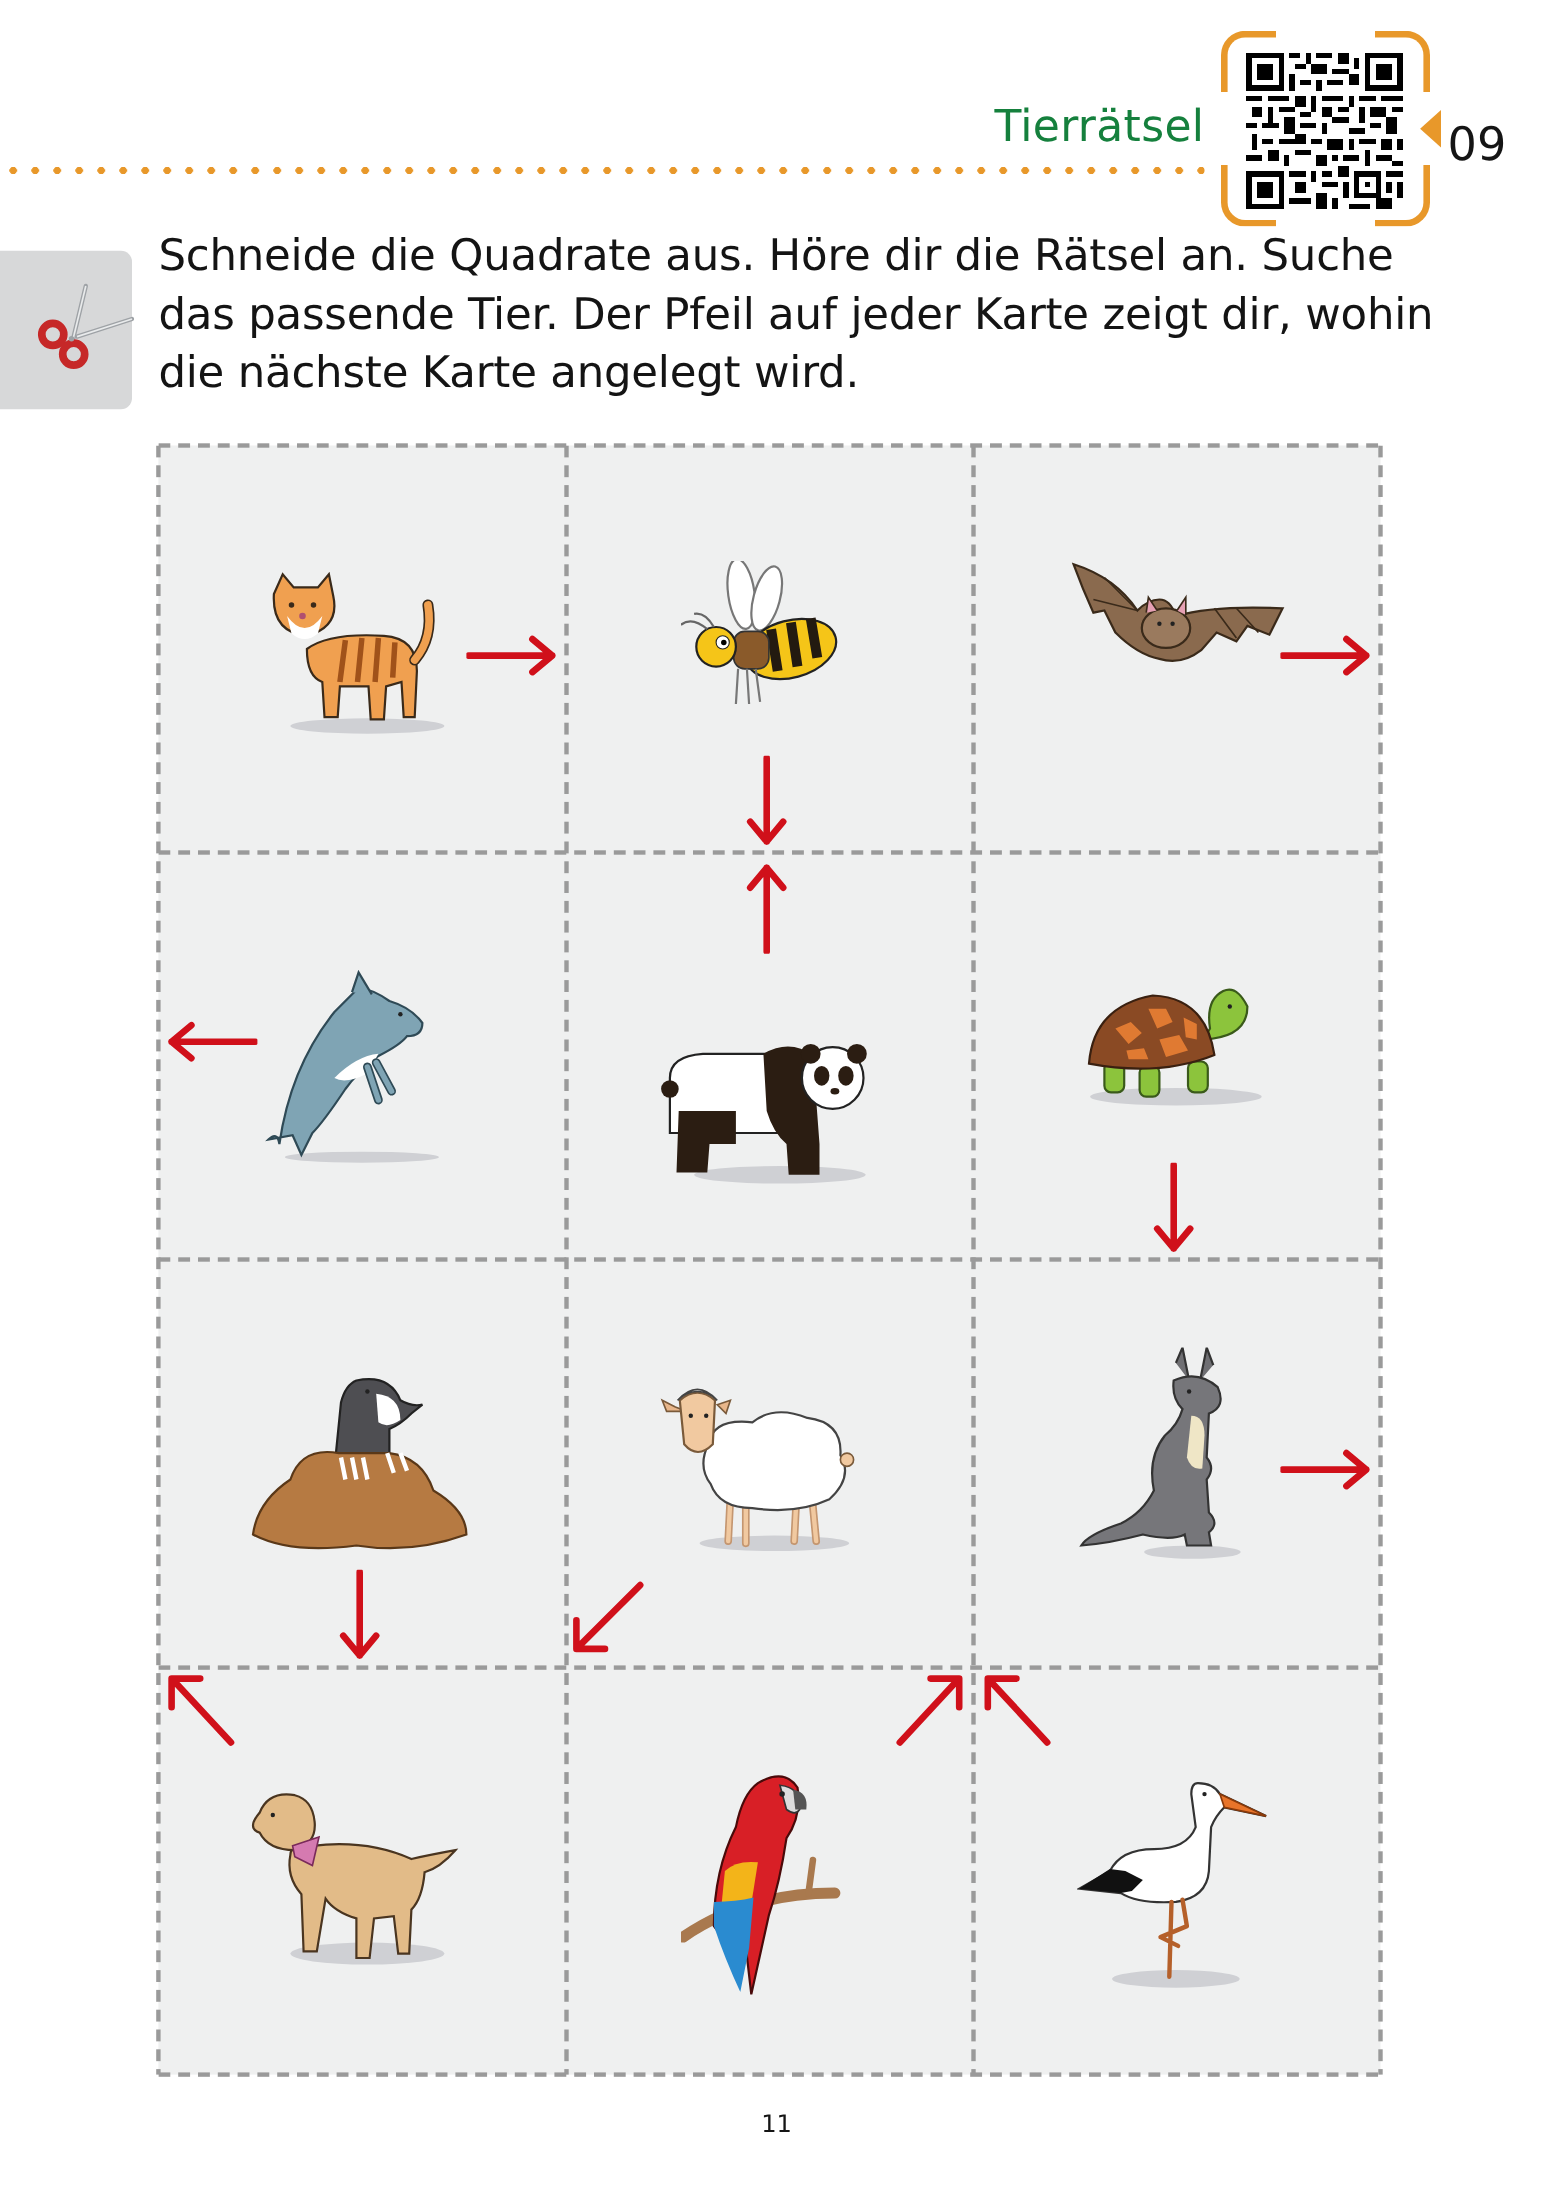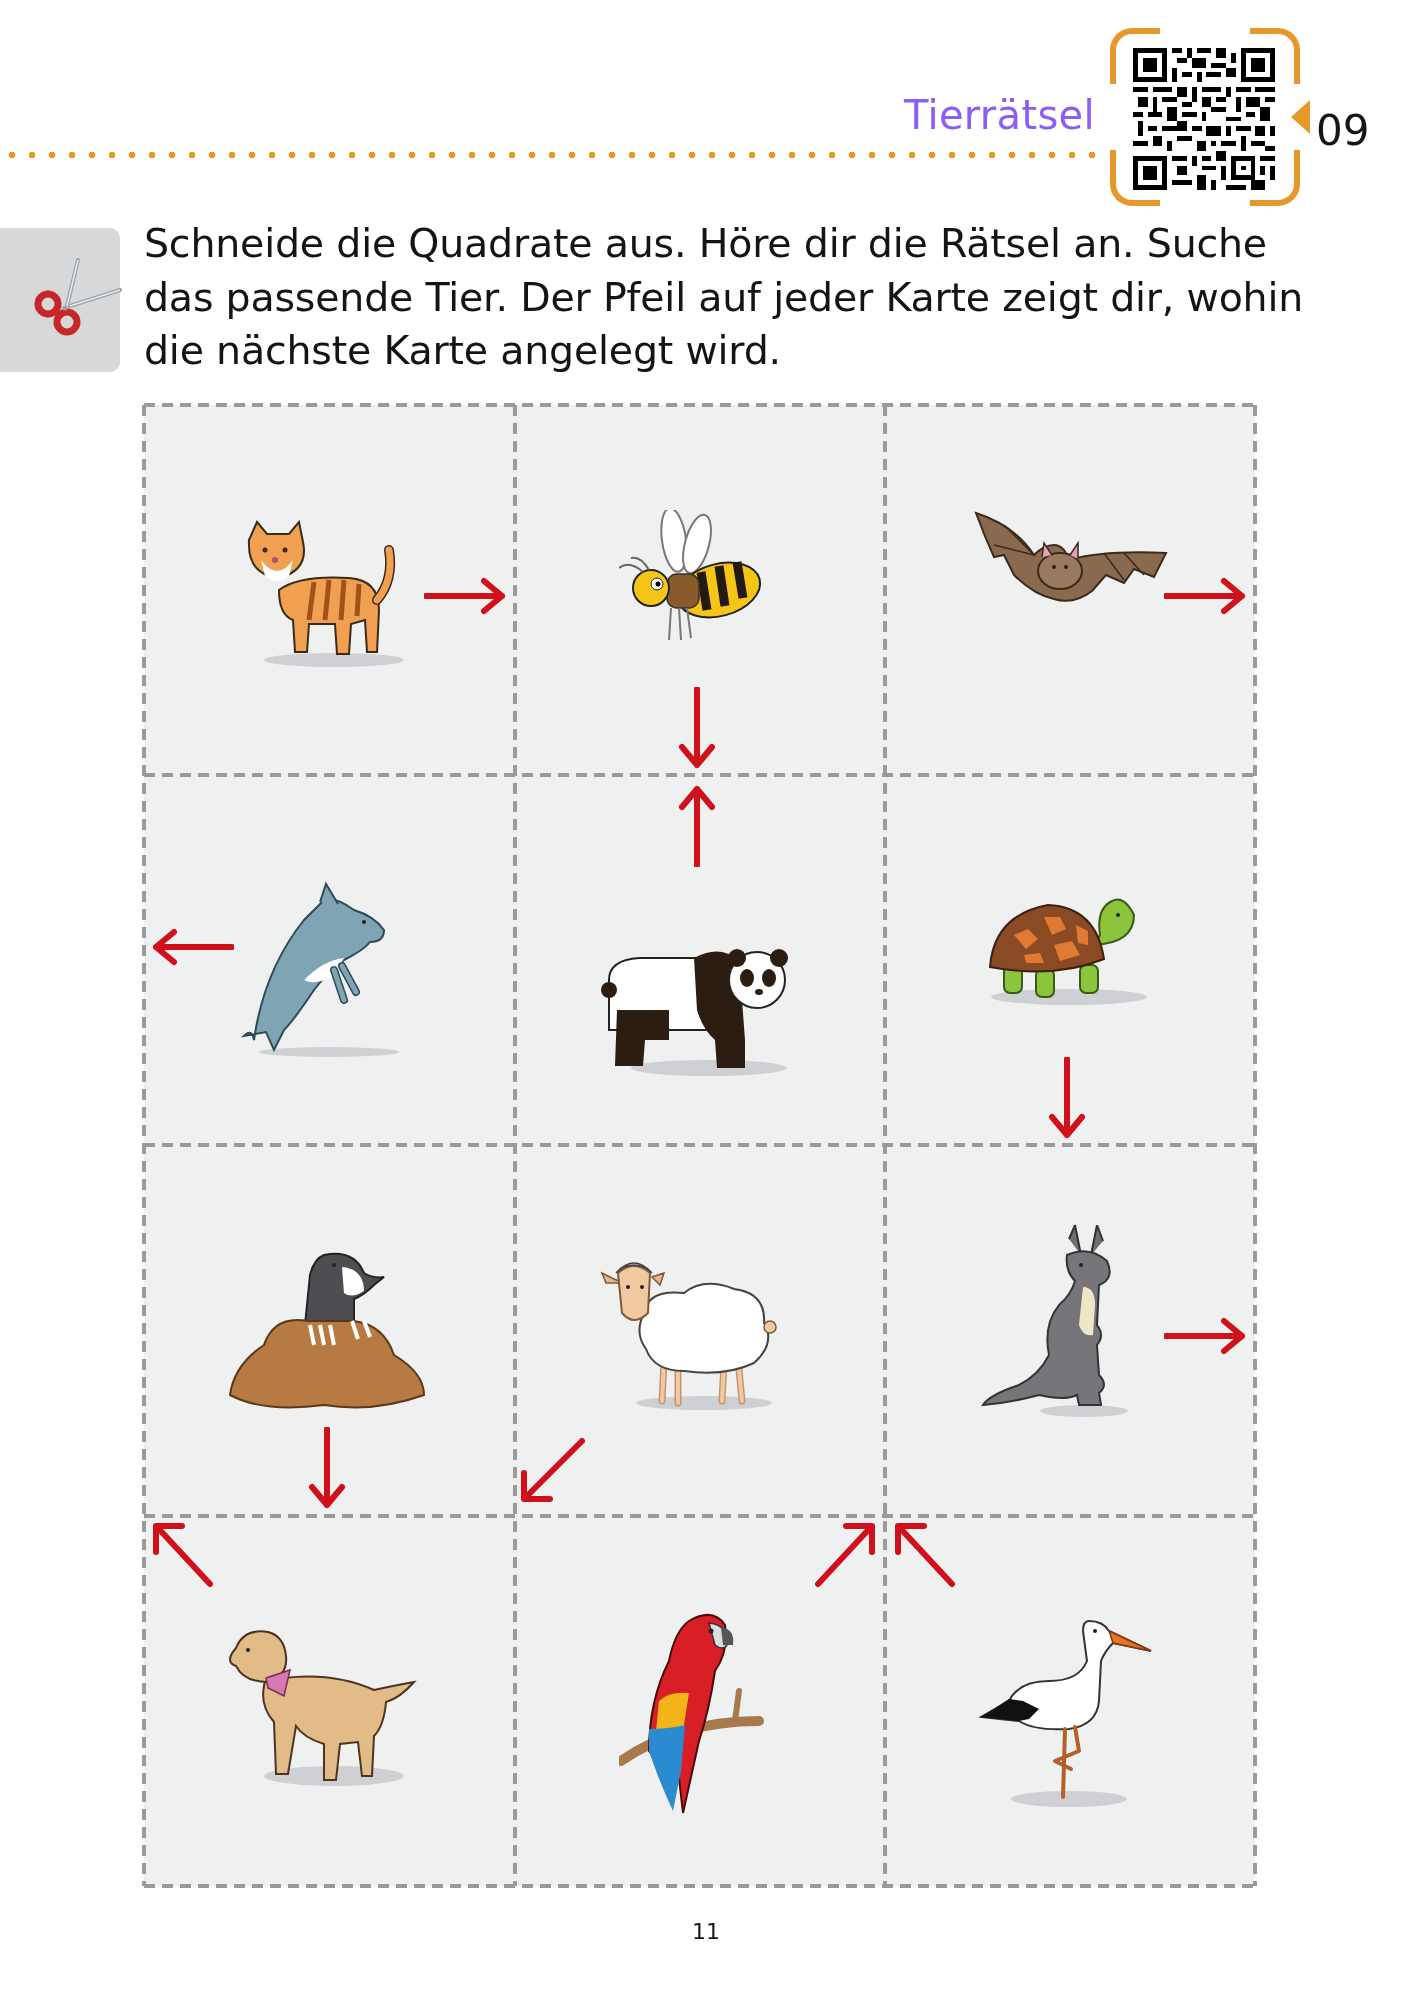--- a/index.html
+++ b/index.html
@@ -7,42 +7,42 @@
       width:1410px; height:2000px; background:#ffffff; position:relative; overflow:hidden;
       font-family:"DejaVu Sans", "Liberation Sans", sans-serif; color:#111;
     }
     .dotline {
       position:absolute; left:0; top:150px; width:1095px; height:10px;
       background-image:radial-gradient(circle, #e8982a 3.2px, transparent 3.6px);
       background-size:20px 10px; background-repeat:repeat-x; background-position:2px 0;
     }
     .title {
       position:absolute; left:904px; top:92px; font-size:40px; line-height:46px;
-      letter-spacing:0.3px; color:#8b5cf6;
+      letter-spacing:0.3px; color:#15803d;
     }
     .qr-frame { position:absolute; left:1110px; top:28px; width:190px; height:178px; }
     .qr-frame .c { position:absolute; width:44px; height:50px; border:0 solid #e8982a; }
     .qr-frame .tl { left:0; top:0; border-top-width:6px; border-left-width:6px; border-top-left-radius:22px; }
     .qr-frame .tr { right:0; top:0; border-top-width:6px; border-right-width:6px; border-top-right-radius:22px; }
     .qr-frame .bl { left:0; bottom:0; border-bottom-width:6px; border-left-width:6px; border-bottom-left-radius:22px; }
     .qr-frame .br { right:0; bottom:0; border-bottom-width:6px; border-right-width:6px; border-bottom-right-radius:22px; }
     .qr-frame svg { position:absolute; left:22px; top:20px; width:144px; height:142px; }
     .track-tri {
       position:absolute; left:1291px; top:100px; width:0; height:0;
       border-top:17px solid transparent; border-bottom:17px solid transparent; border-right:19px solid #e8982a;
     }
     .track-num { position:absolute; left:1316px; top:92px; font-size:42px; line-height:46px; color:#151515;margin-top:16px; }
 
     .scissor-box {
       position:absolute; left:0; top:228px; width:120px; height:144px;
       background:#d7d8d9; border-radius:0 10px 10px 0;
     }
     .scissor-box svg { position:absolute; left:22px; top:22px; width:100px; height:100px; }
     .instructions {
-      position:absolute; left:144px; top:217px; width:1150px;
+      position:absolute; left:144px; top:206px; width:1150px;
       font-size:39.5px; line-height:53.5px; color:#141414; letter-spacing:-0.2px;
     }
     .instructions div { white-space:nowrap; }
 
     .grid {
       position:absolute; left:144px; top:405px; width:1111px; height:1481px;
       background:#eff0f0;
     }
     .cell {
       position:absolute; width:370px; height:370px; box-sizing:border-box;

